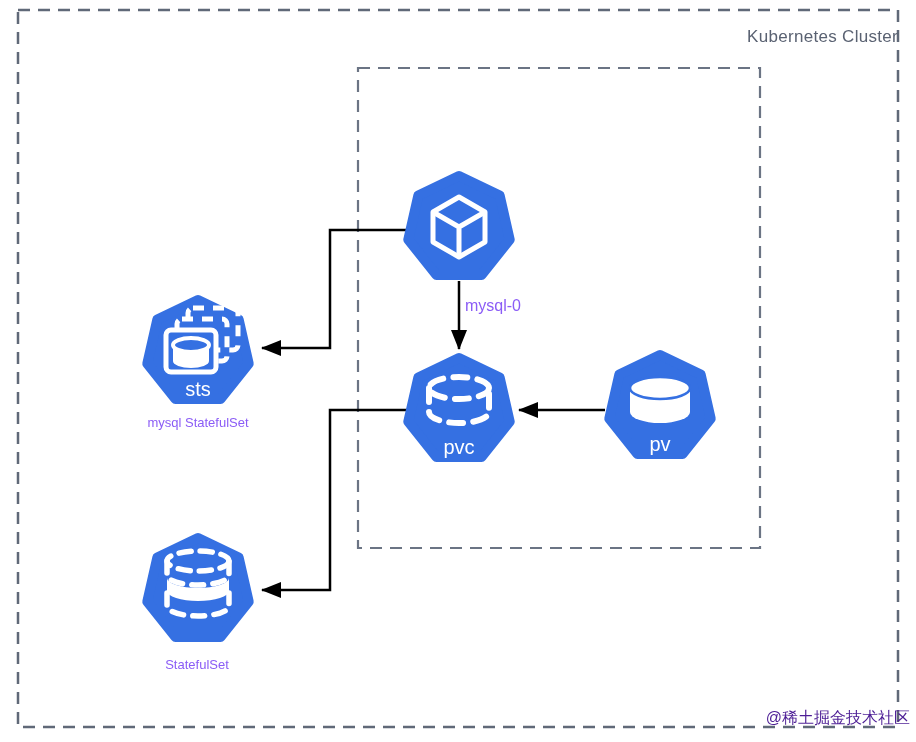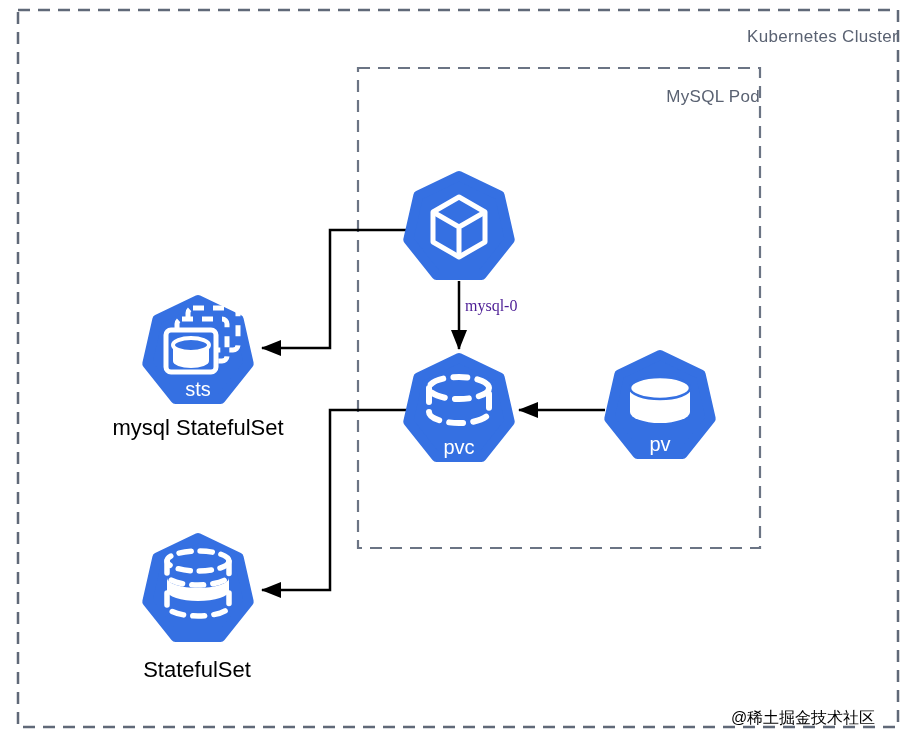--- a/index.html
+++ b/index.html
@@ -14,37 +14,36 @@
   .icon{position:absolute;}
   .frame-title{
     position:absolute;
     color:#5a6272;
     font-size:17px;
     letter-spacing:.3px;
     text-align:right;
   }
   .node-label{
     position:absolute;
-    color:#000000;
-    font-size:22px;
+    color:#8b5cf6;
+    font-size:13px;
     text-align:center;
     white-space:nowrap;
   }
   .edge-label{
     position:absolute;
-    color:#4c1d95;
+    color:#8b5cf6;
     font-size:16px;
     white-space:nowrap;
-    font-family:Liberation Serif, serif;
   }
   .watermark{
     position:absolute;
-    color:#000000;
+    color:#4c1d95;
     font-size:16px;
-    text-align:center;
+    text-align:right;
     white-space:nowrap;
   }
   .icon text{
     font-family:"Liberation Sans",sans-serif;
     font-size:20px;
     text-anchor:middle;
     fill:#ffffff;
   }
 </style>
 </head>
@@ -116,21 +115,20 @@
       <g fill="none" stroke="#ffffff" stroke-width="5.5" stroke-dasharray="12 9" stroke-linecap="round">
         <ellipse cx="0" cy="-25" rx="31" ry="10"></ellipse>
         <path d="M-31,-25 L-31,-11 A31,10 0 0 0 31,-11 L31,-25"></path>
         <path d="M-31,7 L-31,20 A31,10 0 0 0 31,20 L31,7"></path>
       </g>
       <path d="M-31,-8 A31,10 0 0 0 31,-8 L31,5 A31,10 0 0 1 -31,5 Z" fill="#ffffff"></path>
     </g>
   </svg>
 
   <div class="frame-title" style="left:18px;top:27px;width:880px">Kubernetes Cluster</div>
-  <div class="frame-title" style="left:358px;top:87px;width:402px">MySQL Pod</div>
 
   <div class="node-label" style="left:98px;top:415px;width:200px">mysql StatefulSet</div>
   <div class="node-label" style="left:97px;top:657px;width:200px">StatefulSet</div>
 
   <div class="edge-label" style="left:465px;top:297px">mysql-0</div>
 
   <div class="watermark" style="left:696px;top:708px;width:214px">@稀土掘金技术社区</div>
 
 </div>
 

